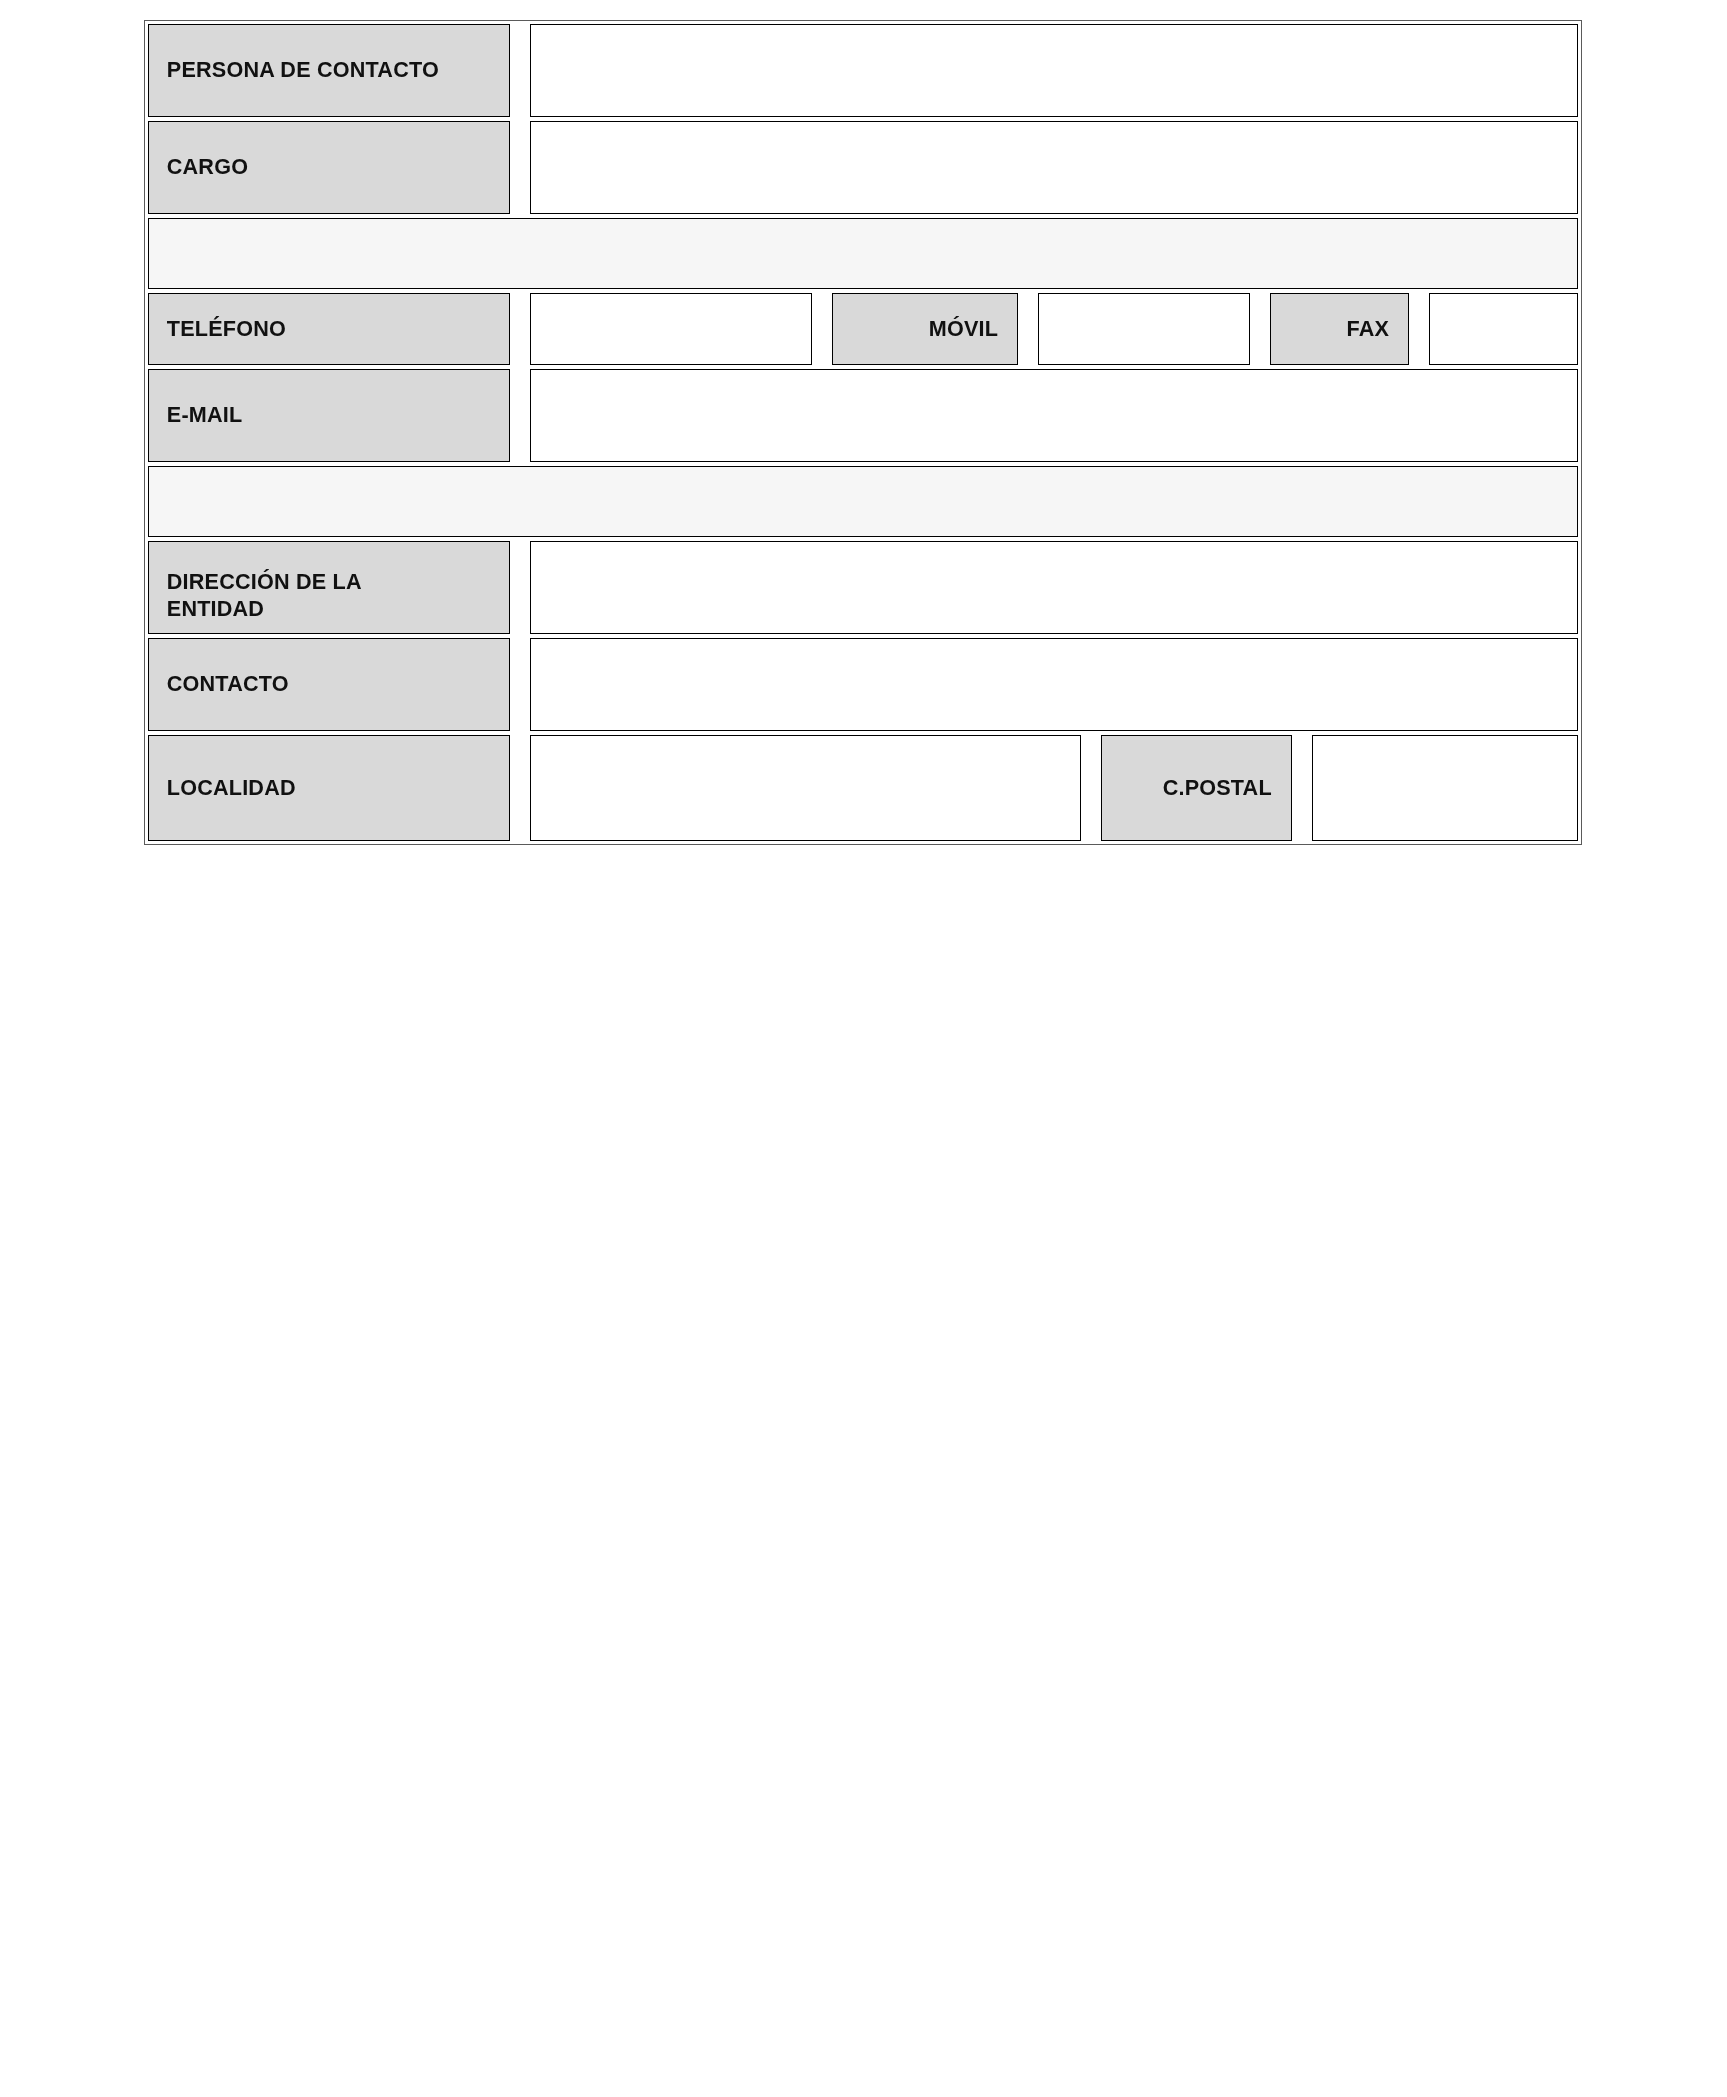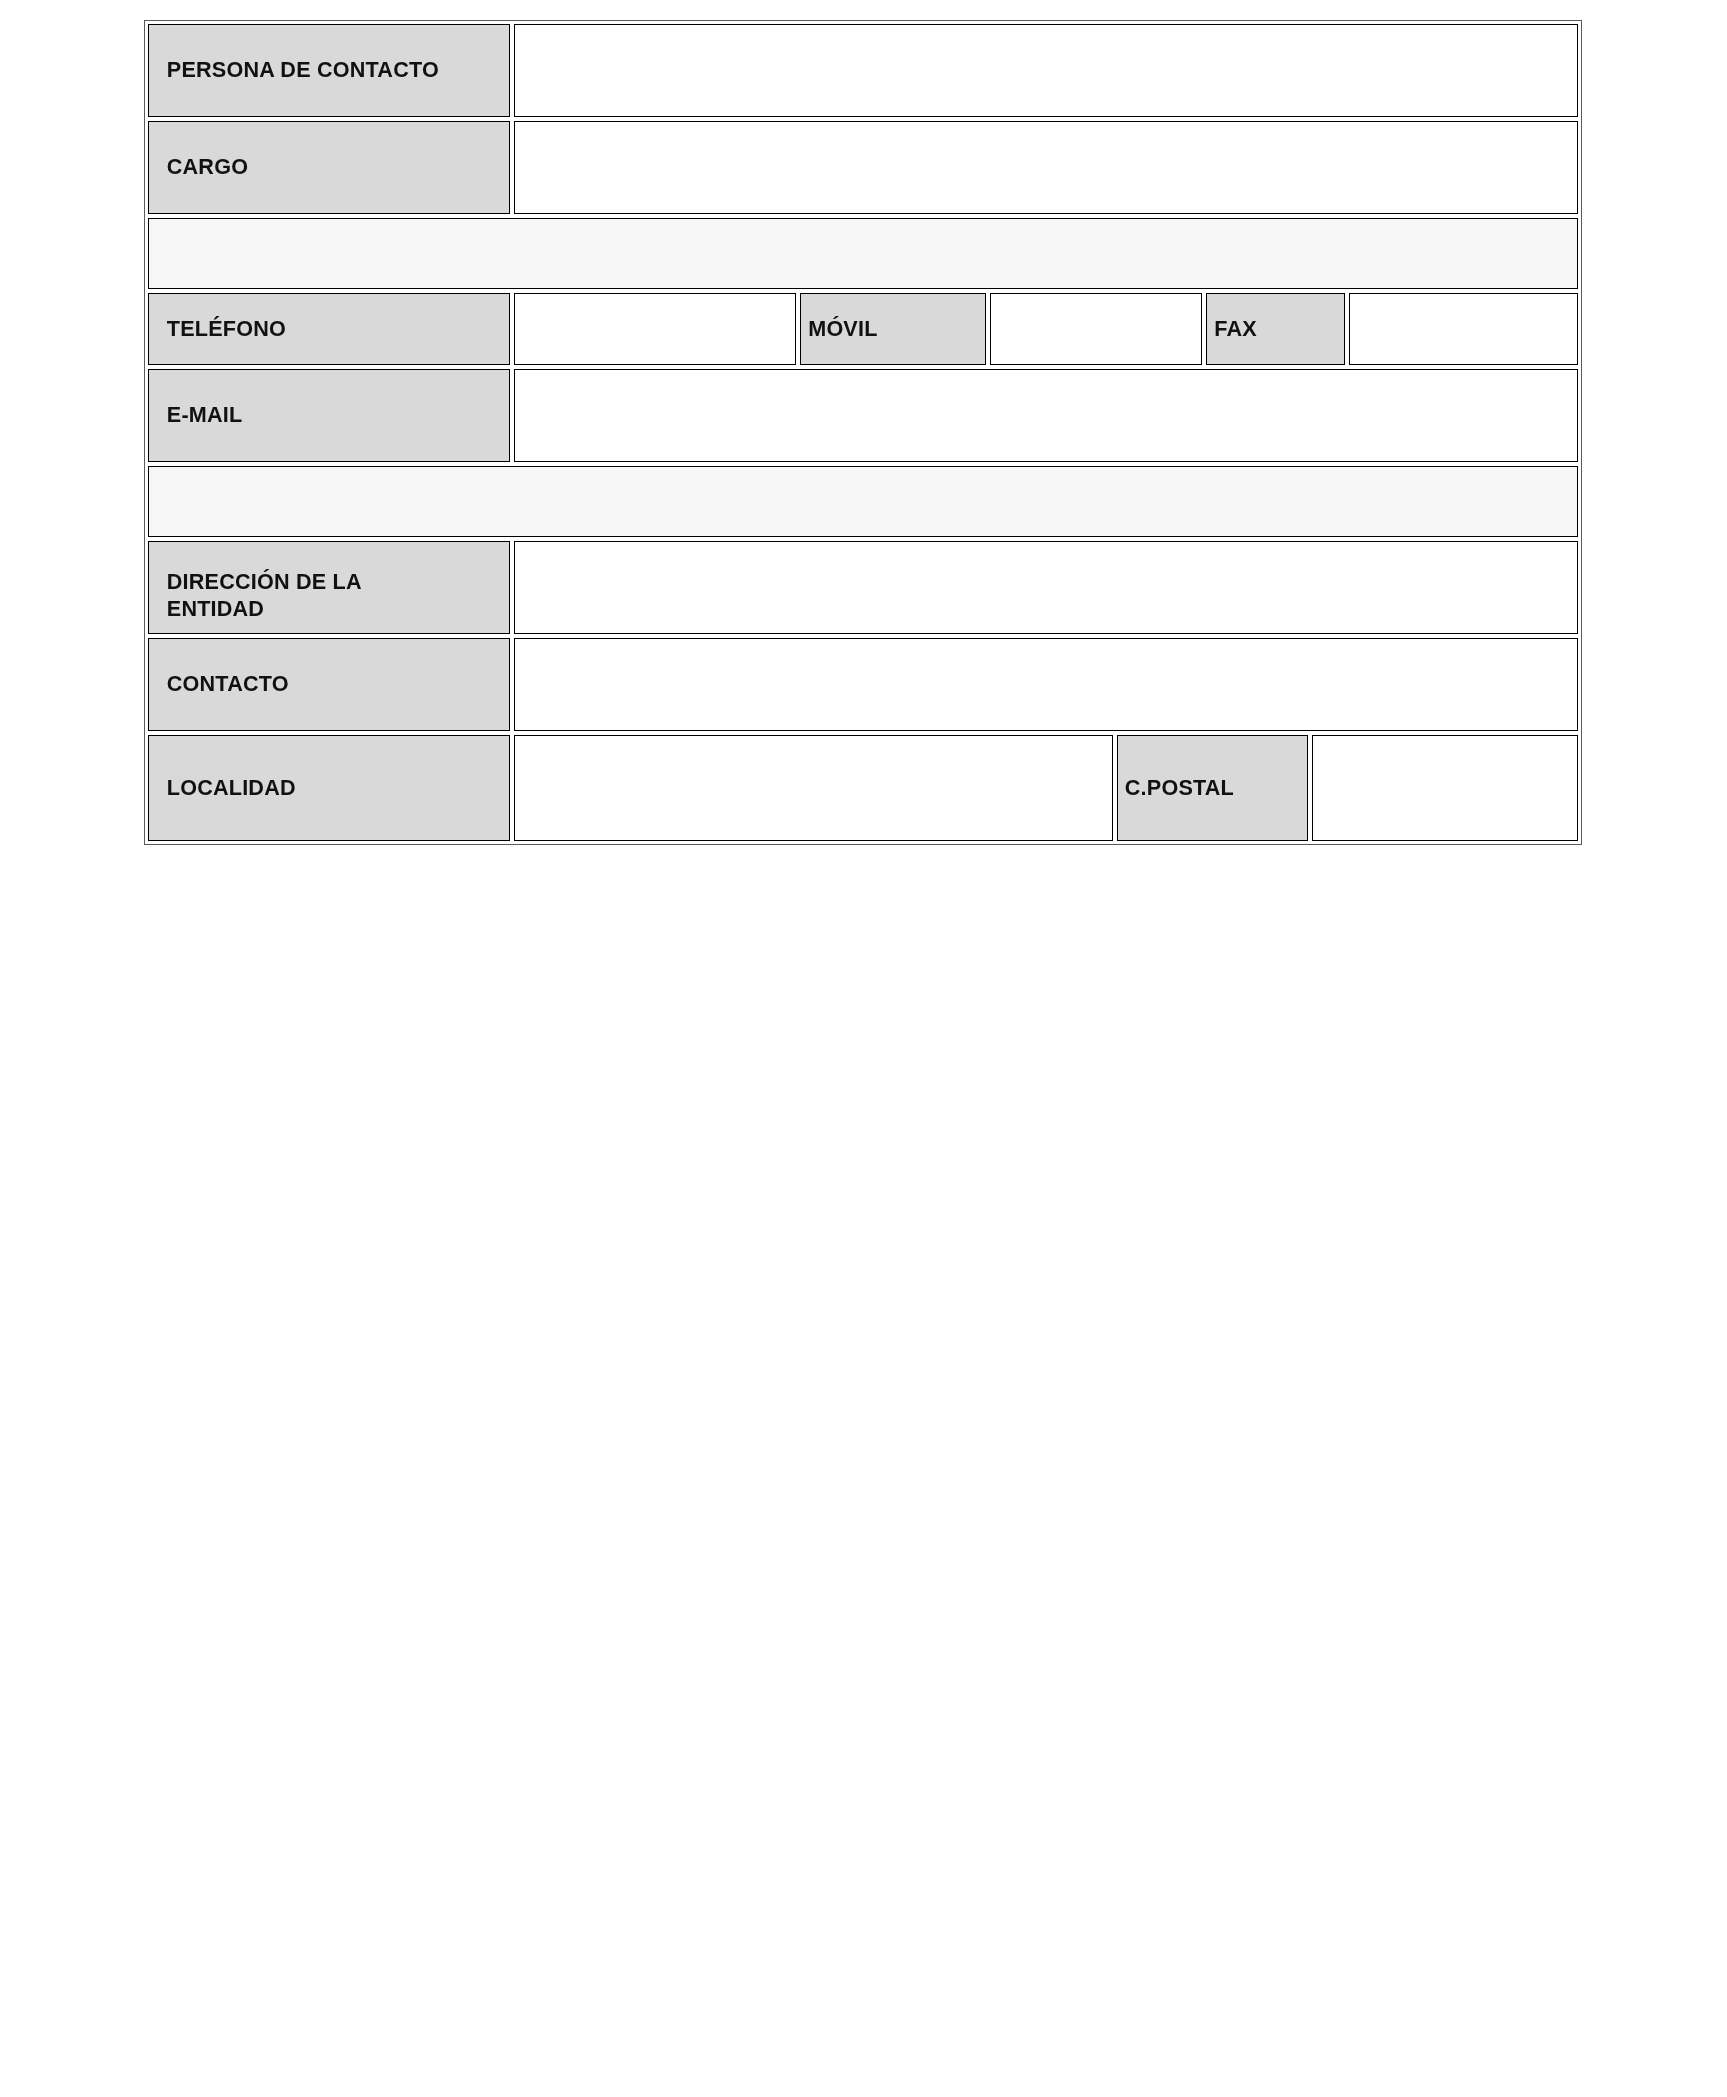--- a/index.html
+++ b/index.html
@@ -25,21 +25,21 @@
     left: 144px;
     top: 20px;
     width: 1438px;
     border: 1.6px solid #5a5a5a;
     background: #ffffff;
     padding: 3.2px;
   }
 
   .row {
     display: grid;
-    gap: 4px;
+    gap: 20px;
     margin-bottom: 4px;
   }
   .row:last-child { margin-bottom: 0; }
 
   .row.standard { grid-template-columns: 362px 1fr; height: 93px; }
   .row.phone    { grid-template-columns: 362px 282px 186px 212px 139px 1fr; height: 72px; }
   .row.locality { grid-template-columns: 362px 1fr 191px 266px; height: 106px; }
   .row.spacer-row { grid-template-columns: 1fr; height: 71px; }
 
   .cell {
@@ -55,22 +55,22 @@
 
   .label-cell span {
     font-weight: bold;
     font-size: 21.6px;
     line-height: 1.25;
     color: #111111;
     letter-spacing: 0.2px;
   }
 
   .label-cell.center {
-    justify-content: flex-start;
-    padding: 0 7px;
+    justify-content: flex-end;
+    padding: 0 19px;
   }
 
   .label-cell .narrow {
     max-width: 264px;
     margin-top: 16px;
   }
 
   .input-cell {
     background: #ffffff;
     position: relative;

